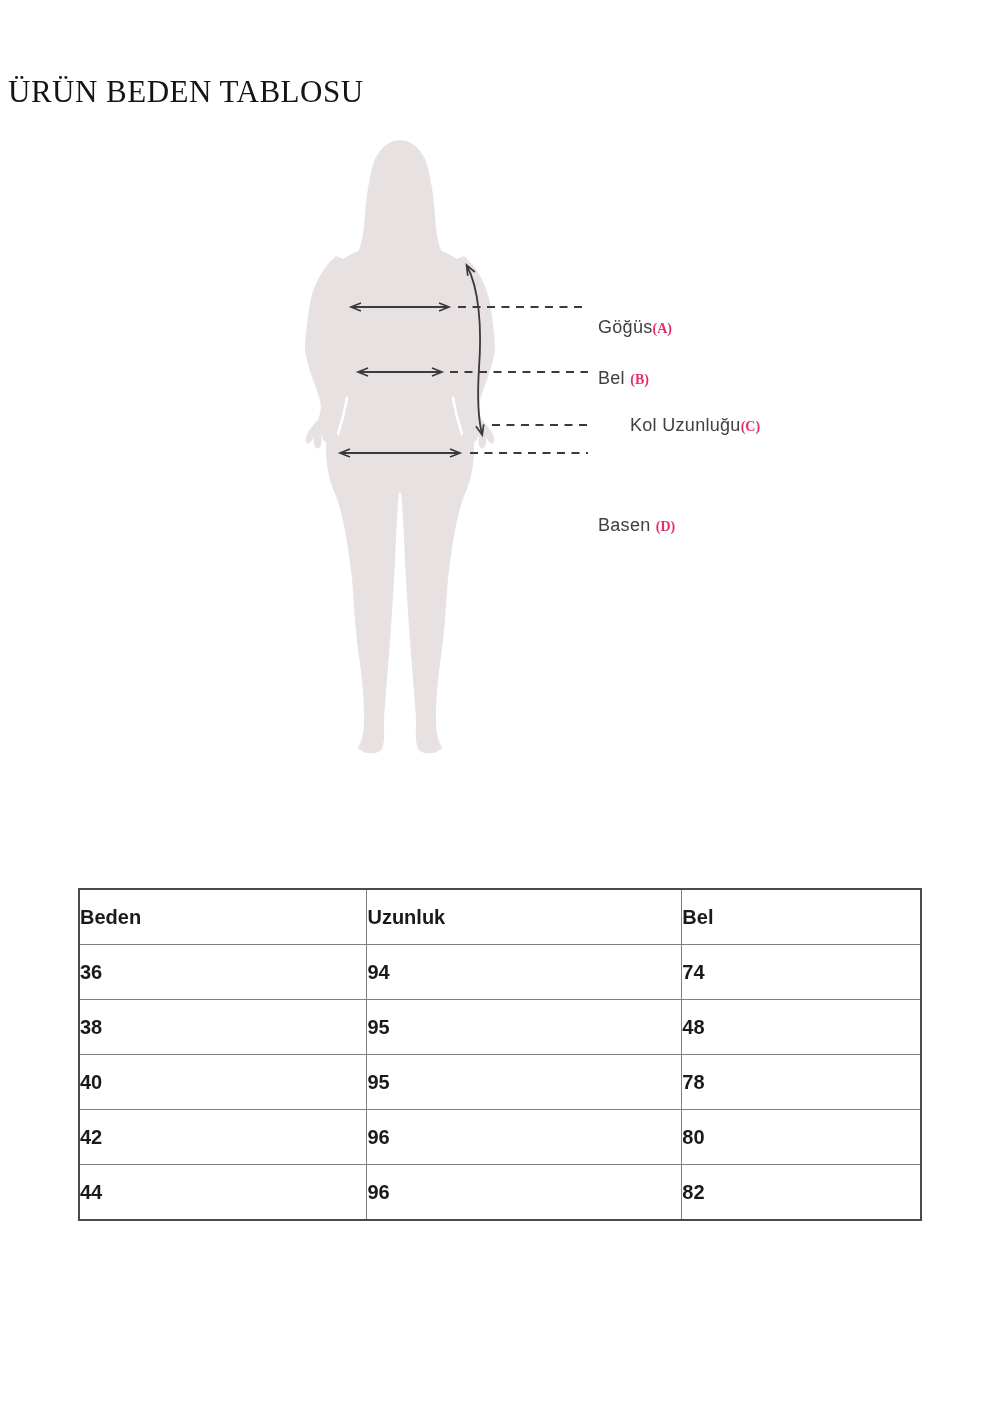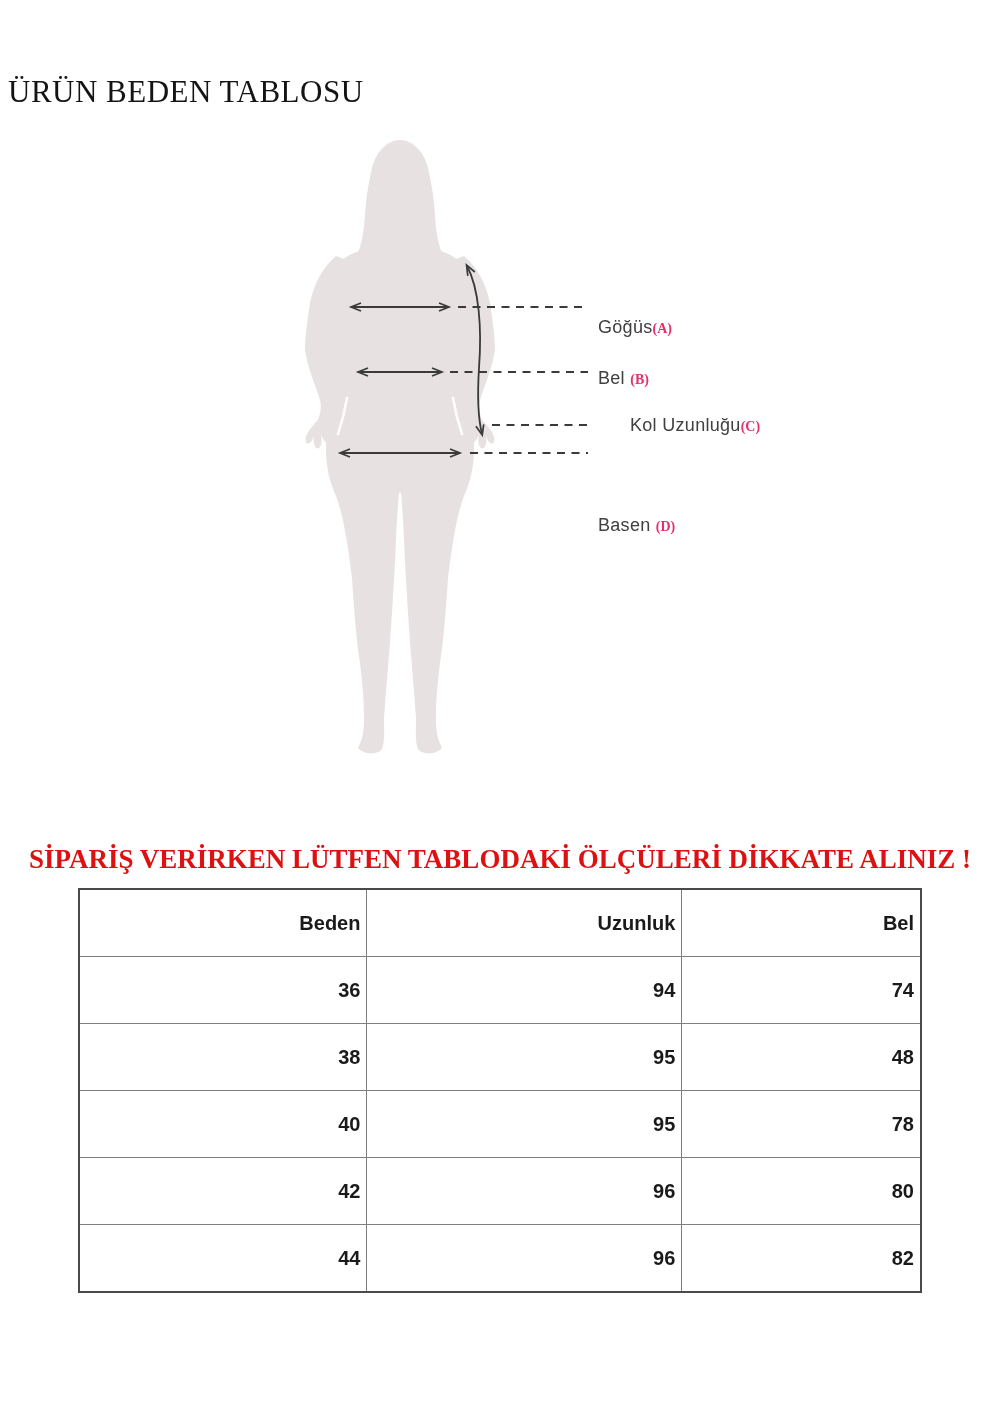--- a/index.html
+++ b/index.html
@@ -69,25 +69,25 @@
     position:absolute;
     left:78px; top:888px;
     width:844px;
     border-collapse:collapse;
     table-layout:fixed;
     border:2px solid #4a4a4a;
   }
   table.size-table th, table.size-table td{
     border:1px solid #7f7f7f;
     height:54px;
-    text-align:right;
+    text-align:left;
     vertical-align:middle;
     font-size:20px;
     color:#1a1a1a;
-    padding:6px;
+    padding:0;
   }
   table.size-table th{font-weight:700;}
   table.size-table td{font-weight:700;}
   col.c1{width:34.2%;}
   col.c2{width:37.4%;}
   col.c3{width:28.4%;}
 </style>
 </head>
 <body>
 
@@ -144,21 +144,20 @@
   </svg>
 
   <div class="meas-label lbl-a"><span>Göğüs</span><span class="code">(A)</span></div>
 
   <div class="meas-label lbl-b"><span>Bel </span><span class="code">(B)</span></div>
 
   <div class="meas-label lbl-c"><span>Kol Uzunluğu</span><span class="code">(C)</span></div>
 
   <div class="meas-label lbl-d"><span>Basen </span><span class="code">(D)</span></div>
 
-  <div class="important-warning">SİPARİŞ VERİRKEN LÜTFEN TABLODAKİ ÖLÇÜLERİ DİKKATE ALINIZ !</div>
 
   <table class="size-table">
     <colgroup>
         <col class="c1">
         <col class="c2">
         <col class="c3">
       </colgroup>
     <thead>
       <tr>
         <th>Beden</th>

